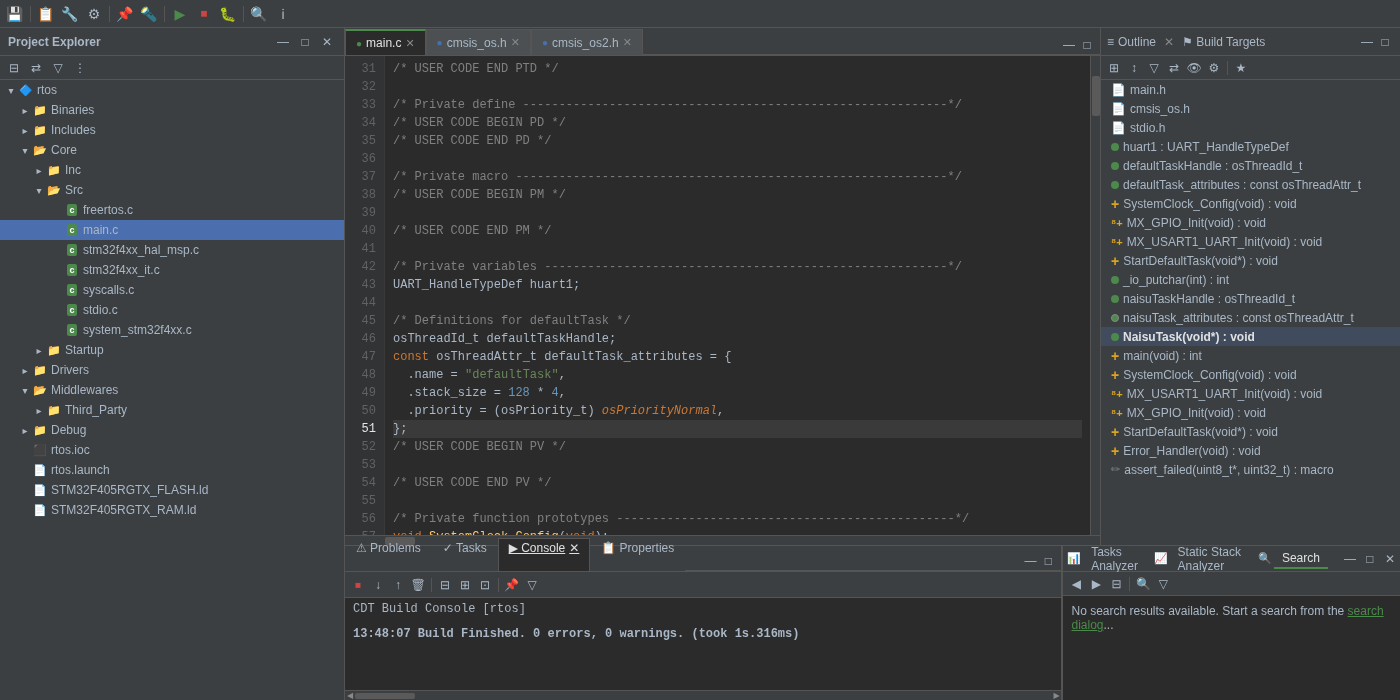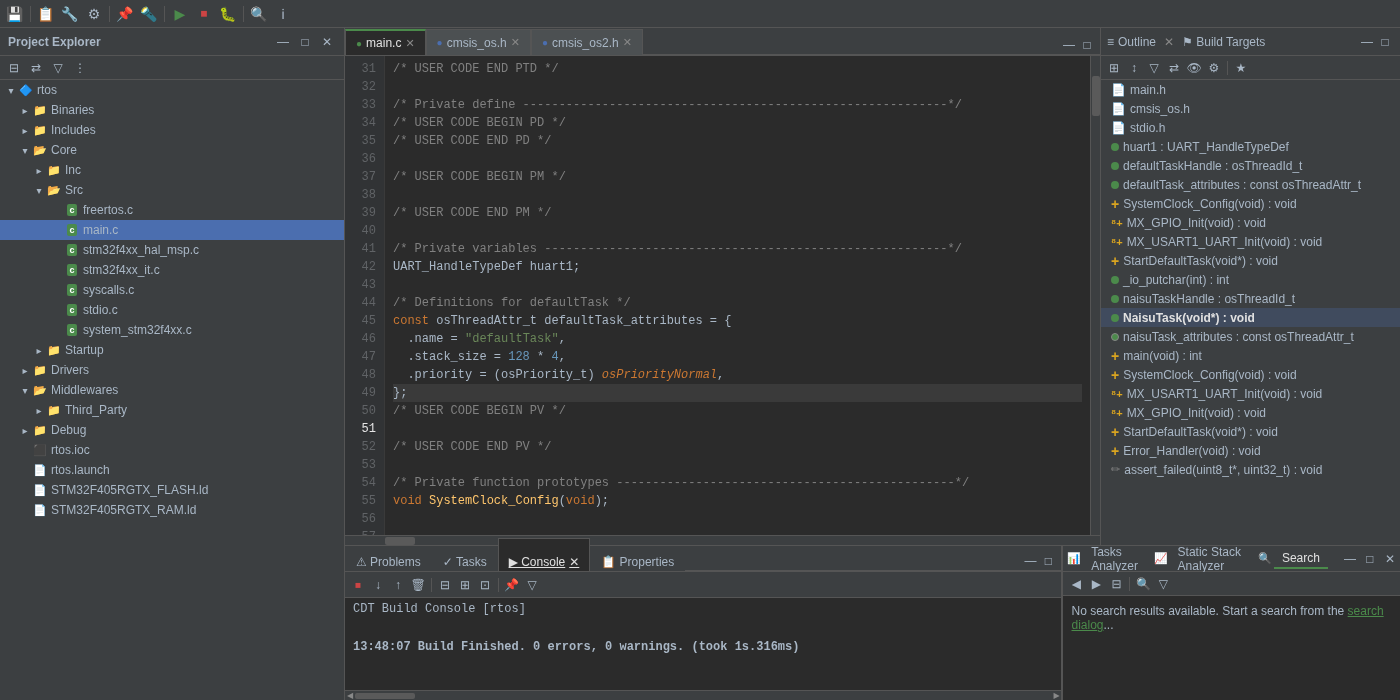--- a/index.html
+++ b/index.html
@@ -48,25 +48,25 @@
     .c-comment { color: #808080; }
     .c-keyword { color: #cc7832; }
     .c-string { color: #6a8759; }
     .c-number { color: #6897bb; }
     .c-func { color: #ffc66d; }
     .c-italic { font-style: italic; color: #cc7832; }
     
     
     .bottom-panel { height: 155px; background: #3c3f41; border-top: 1px solid #555; display: flex; flex-direction: column; }
     .bottom-tabs { height: 26px; background: #3c3f41; border-bottom: 1px solid #555; display: flex; align-items: flex-end; }
-    .bottom-tab { display: flex; align-items: flex-start; height: 24px; padding: 16px 10px; cursor: pointer; font-size: 12px; color: #a9b7c6; border: 1px solid transparent; border-bottom: none; gap: 4px; }
+    .bottom-tab { display: flex; align-items: flex-end; height: 24px; padding: 16px 10px; cursor: pointer; font-size: 12px; color: #a9b7c6; border: 1px solid transparent; border-bottom: none; gap: 4px; }
     .bottom-tab.active { background: #2b2b2b; border-color: #555; color: #e0e0e0; text-decoration: underline; }
     .bottom-content { flex: 1; background: #2b2b2b; overflow: auto; padding: 4px 8px; font-size: 12px; font-family: 'Courier New', monospace; }
     .bottom-toolbar { height: 26px; background: #3c3f41; border-bottom: 1px solid #555; display: flex; align-items: center; padding: 0 4px; gap: 2px; }
-    .console-header { color: #a9b7c6; margin-bottom: 20px; }
+    .console-header { color: #a9b7c6; margin-bottom: 7px; }
     .console-text { color: #a9b7c6; font-weight: bold; }
     .outline-toolbar { height: 24px; background: #3c3f41; border-bottom: 1px solid #555; display: flex; align-items: center; padding: 0 4px; gap: 2px; }
     .outline-content { flex: 1; overflow: auto; }
     .outline-item { display: flex; align-items: center; height: 19px; padding-left: 4px; cursor: pointer; }
     .outline-item.selected { background: #4b6eaf33; }
     .outline-label { font-size: 12px; color: #a9b7c6; }
     
     
     .right-bottom-panel { height: 155px; background: #3c3f41; border-left: 1px solid #555; border-top: 1px solid #555; display: flex; flex-direction: column; }
     .right-bottom-tabs { height: 26px; background: #3c3f41; border-bottom: 1px solid #555; display: flex; align-items: center; padding: 0 4px; gap: 8px; }
@@ -356,28 +356,30 @@
               <div>56</div>
             <div>57</div>
           </div>
           <div class="code-content">
             <div class="code-line"><span class="c-comment">/* USER CODE END PTD */</span></div>
             <div class="code-line"></div>
             <div class="code-line"><span class="c-comment">/* Private define -----------------------------------------------------------*/</span></div>
             <div class="code-line"><span class="c-comment">/* USER CODE BEGIN PD */</span></div>
             <div class="code-line"><span class="c-comment">/* USER CODE END PD */</span></div>
             <div class="code-line"></div>
+            <div class="code-line"><span class="c-comment">/* Private macro ------------------------------------------------------------*/</span></div>
             <div class="code-line"><span class="c-comment">/* USER CODE BEGIN PM */</span></div>
             <div class="code-line"></div>
             <div class="code-line"><span class="c-comment">/* USER CODE END PM */</span></div>
             <div class="code-line"></div>
             <div class="code-line"><span class="c-comment">/* Private variables --------------------------------------------------------*/</span></div>
             <div class="code-line">UART_HandleTypeDef huart1;</div>
             <div class="code-line"></div>
             <div class="code-line"><span class="c-comment">/* Definitions for defaultTask */</span></div>
+            <div class="code-line">osThreadId_t defaultTaskHandle;</div>
             <div class="code-line"><span class="c-keyword">const</span> osThreadAttr_t defaultTask_attributes = {</div>
             <div class="code-line">  .name = <span class="c-string">"defaultTask"</span>,</div>
             <div class="code-line">  .stack_size = <span class="c-number">128</span> * <span class="c-number">4</span>,</div>
             <div class="code-line">  .priority = (osPriority_t) <span class="c-italic">osPriorityNormal</span>,</div>
             <div class="code-line highlighted" style="background:#3a3a3a;">};</div>
             <div class="code-line"><span class="c-comment">/* USER CODE BEGIN PV */</span></div>
             <div class="code-line"></div>
             <div class="code-line"><span class="c-comment">/* USER CODE END PV */</span></div>
             <div class="code-line"></div>
             <div class="code-line"><span class="c-comment">/* Private function prototypes -----------------------------------------------*/</span></div>
@@ -482,34 +484,34 @@
             <span style="display:inline-block;width:8px;height:8px;background:#4b8a4b;border-radius:50%;margin-right:4px;"></span>
             <span class="outline-label">_io_putchar(int) : int</span>
           </div>
 
           <div class="outline-item">
             <span style="width:6px;"></span>
             <span style="display:inline-block;width:8px;height:8px;background:#4b8a4b;border-radius:50%;margin-right:4px;"></span>
             <span class="outline-label">naisuTaskHandle : osThreadId_t</span>
           </div>
 
+          <div class="outline-item">
+            <span style="width:6px;"></span>
+            <span style="display:inline-block;width:8px;height:8px;background:#4b8a4b;border-radius:50%;border:1px solid #888;margin-right:4px;box-sizing:border-box;"></span>
+            <span class="outline-label" style="overflow:hidden;text-overflow:ellipsis;white-space:nowrap;max-width:260px;">naisuTask_attributes : const osThreadAttr_t</span>
+          </div>
+
           <div class="outline-item selected" style="background:#4b6eaf44;">
             <span style="width:6px;"></span>
             <span style="display:inline-block;width:8px;height:8px;background:#4b8a4b;border-radius:50%;margin-right:4px;"></span>
             <span class="outline-label" style="font-weight:bold;color:#e0e0e0;">NaisuTask(void*) : void</span>
           </div>
 
           <div class="outline-item">
             <span style="width:6px;"></span>
-            <span style="display:inline-block;width:8px;height:8px;background:#4b8a4b;border-radius:50%;border:1px solid #888;margin-right:4px;box-sizing:border-box;"></span>
-            <span class="outline-label" style="overflow:hidden;text-overflow:ellipsis;white-space:nowrap;max-width:260px;">naisuTask_attributes : const osThreadAttr_t</span>
-          </div>
-
-          <div class="outline-item">
-            <span style="width:6px;"></span>
             <span style="color:#daa520;font-size:14px;font-weight:bold;margin-right:4px;line-height:1;">+</span>
             <span class="outline-label">main(void) : int</span>
           </div>
 
           <div class="outline-item">
             <span style="width:6px;"></span>
             <span style="color:#daa520;font-size:14px;font-weight:bold;margin-right:4px;line-height:1;">+</span>
             <span class="outline-label">SystemClock_Config(void) : void</span>
           </div>
 
@@ -533,21 +535,21 @@
 
           <div class="outline-item">
             <span style="width:6px;"></span>
             <span style="color:#daa520;font-size:14px;font-weight:bold;margin-right:4px;line-height:1;">+</span>
             <span class="outline-label">Error_Handler(void) : void</span>
           </div>
 
           <div class="outline-item">
             <span style="width:6px;"></span>
             <span style="color:#888;font-size:11px;margin-right:4px;">✏</span>
-            <span class="outline-label">assert_failed(uint8_t*, uint32_t) : void</span>
+            <span class="outline-label">assert_failed(uint8_t*, uint32_t) : macro</span>
           </div>
         </div>
       </div>
     </div>
 
     <div class="bottom-section">
 
       <div class="bottom-panel">
         <div class="bottom-tabs">
           <div class="bottom-tab">

